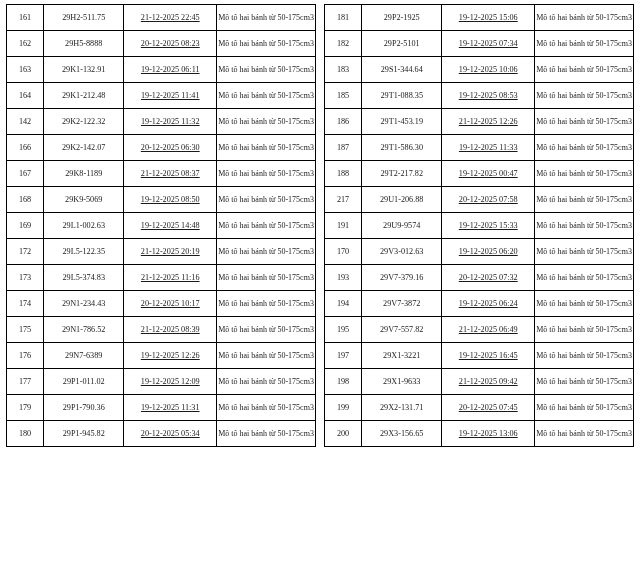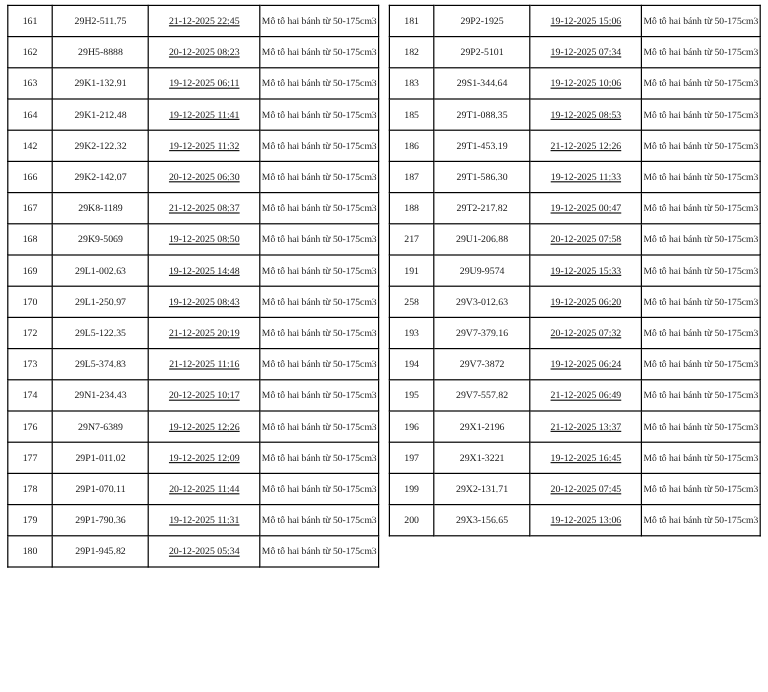--- a/index.html
+++ b/index.html
@@ -103,62 +103,56 @@
             <td class="col-dt">19-12-2025 08:50</td>
             <td class="col-type">Mô tô hai bánh từ 50-175cm3</td>
           </tr>
           <tr>
             <td class="col-idx">169</td>
             <td class="col-plate">29L1-002.63</td>
             <td class="col-dt">19-12-2025 14:48</td>
             <td class="col-type">Mô tô hai bánh từ 50-175cm3</td>
           </tr>
           <tr>
-            <td class="col-idx">170</td>
-            <td class="col-plate">29L1-250.97</td>
-            <td class="col-dt">19-12-2025 08:43</td>
-            <td class="col-type">Mô tô hai bánh từ 50-175cm3</td>
-          </tr>
-          <tr>
             <td class="col-idx">172</td>
             <td class="col-plate">29L5-122.35</td>
             <td class="col-dt">21-12-2025 20:19</td>
             <td class="col-type">Mô tô hai bánh từ 50-175cm3</td>
           </tr>
           <tr>
             <td class="col-idx">173</td>
             <td class="col-plate">29L5-374.83</td>
             <td class="col-dt">21-12-2025 11:16</td>
             <td class="col-type">Mô tô hai bánh từ 50-175cm3</td>
           </tr>
           <tr>
             <td class="col-idx">174</td>
             <td class="col-plate">29N1-234.43</td>
             <td class="col-dt">20-12-2025 10:17</td>
             <td class="col-type">Mô tô hai bánh từ 50-175cm3</td>
           </tr>
           <tr>
+            <td class="col-idx">175</td>
+            <td class="col-plate">29N1-786.52</td>
+            <td class="col-dt">21-12-2025 08:39</td>
+            <td class="col-type">Mô tô hai bánh từ 50-175cm3</td>
+          </tr>
+          <tr>
             <td class="col-idx">176</td>
             <td class="col-plate">29N7-6389</td>
             <td class="col-dt">19-12-2025 12:26</td>
             <td class="col-type">Mô tô hai bánh từ 50-175cm3</td>
           </tr>
           <tr>
             <td class="col-idx">177</td>
             <td class="col-plate">29P1-011.02</td>
             <td class="col-dt">19-12-2025 12:09</td>
             <td class="col-type">Mô tô hai bánh từ 50-175cm3</td>
           </tr>
           <tr>
-            <td class="col-idx">178</td>
-            <td class="col-plate">29P1-070.11</td>
-            <td class="col-dt">20-12-2025 11:44</td>
-            <td class="col-type">Mô tô hai bánh từ 50-175cm3</td>
-          </tr>
-          <tr>
             <td class="col-idx">179</td>
             <td class="col-plate">29P1-790.36</td>
             <td class="col-dt">19-12-2025 11:31</td>
             <td class="col-type">Mô tô hai bánh từ 50-175cm3</td>
           </tr>
           <tr>
             <td class="col-idx">180</td>
             <td class="col-plate">29P1-945.82</td>
             <td class="col-dt">20-12-2025 05:34</td>
             <td class="col-type">Mô tô hai bánh từ 50-175cm3</td>
@@ -218,21 +212,21 @@
             <td class="col-dt">20-12-2025 07:58</td>
             <td class="col-type">Mô tô hai bánh từ 50-175cm3</td>
           </tr>
           <tr>
             <td class="col-idx">191</td>
             <td class="col-plate">29U9-9574</td>
             <td class="col-dt">19-12-2025 15:33</td>
             <td class="col-type">Mô tô hai bánh từ 50-175cm3</td>
           </tr>
           <tr>
-            <td class="col-idx">258</td>
+            <td class="col-idx">170</td>
             <td class="col-plate">29V3-012.63</td>
             <td class="col-dt">19-12-2025 06:20</td>
             <td class="col-type">Mô tô hai bánh từ 50-175cm3</td>
           </tr>
           <tr>
             <td class="col-idx">193</td>
             <td class="col-plate">29V7-379.16</td>
             <td class="col-dt">20-12-2025 07:32</td>
             <td class="col-type">Mô tô hai bánh từ 50-175cm3</td>
           </tr>
@@ -242,32 +236,32 @@
             <td class="col-dt">19-12-2025 06:24</td>
             <td class="col-type">Mô tô hai bánh từ 50-175cm3</td>
           </tr>
           <tr>
             <td class="col-idx">195</td>
             <td class="col-plate">29V7-557.82</td>
             <td class="col-dt">21-12-2025 06:49</td>
             <td class="col-type">Mô tô hai bánh từ 50-175cm3</td>
           </tr>
           <tr>
-            <td class="col-idx">196</td>
-            <td class="col-plate">29X1-2196</td>
-            <td class="col-dt">21-12-2025 13:37</td>
-            <td class="col-type">Mô tô hai bánh từ 50-175cm3</td>
-          </tr>
-          <tr>
             <td class="col-idx">197</td>
             <td class="col-plate">29X1-3221</td>
             <td class="col-dt">19-12-2025 16:45</td>
             <td class="col-type">Mô tô hai bánh từ 50-175cm3</td>
           </tr>
           <tr>
+            <td class="col-idx">198</td>
+            <td class="col-plate">29X1-9633</td>
+            <td class="col-dt">21-12-2025 09:42</td>
+            <td class="col-type">Mô tô hai bánh từ 50-175cm3</td>
+          </tr>
+          <tr>
             <td class="col-idx">199</td>
             <td class="col-plate">29X2-131.71</td>
             <td class="col-dt">20-12-2025 07:45</td>
             <td class="col-type">Mô tô hai bánh từ 50-175cm3</td>
           </tr>
           <tr>
             <td class="col-idx">200</td>
             <td class="col-plate">29X3-156.65</td>
             <td class="col-dt">19-12-2025 13:06</td>
             <td class="col-type">Mô tô hai bánh từ 50-175cm3</td>

